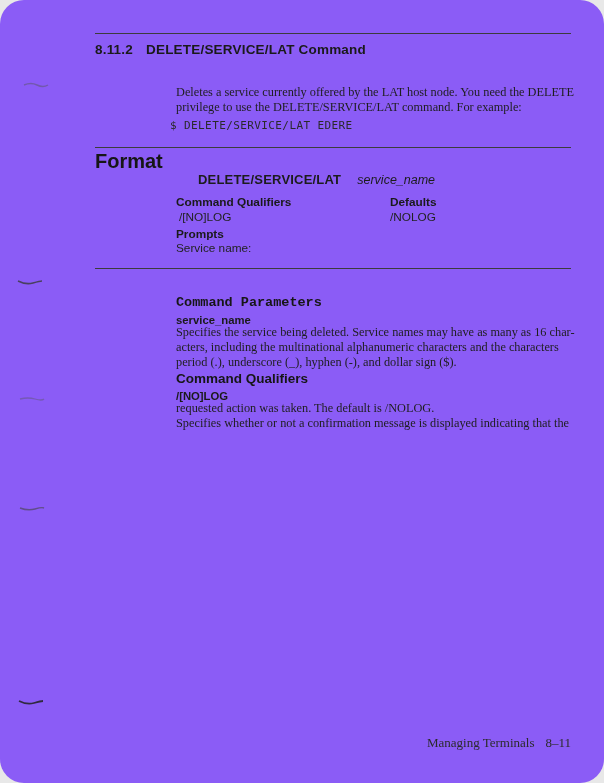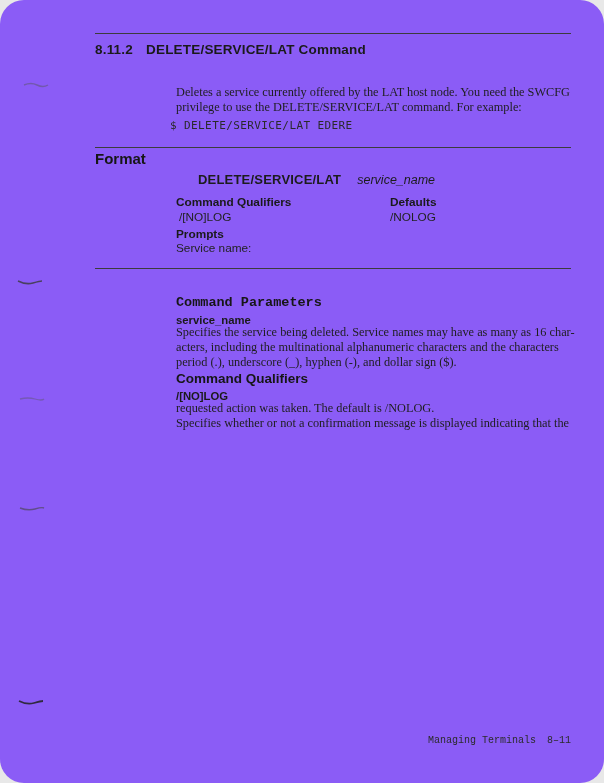--- a/index.html
+++ b/index.html
@@ -58,21 +58,21 @@
     letter-spacing: 0.4px;
     color: #2a2a2a;
     white-space: nowrap;
   }
 
   .format-heading {
     position: absolute;
     top: 150px; left: 95px;
     font-family: "Liberation Sans", sans-serif;
     font-weight: bold;
-    font-size: 15px;
+    font-size: 20px;
     color: #161616;
     text-align: center;
   }
 
   .format-line {
     position: absolute;
     top: 172px; left: 176px;
     font-family: "Liberation Sans", sans-serif;
     font-size: 13px;
     white-space: nowrap;
@@ -124,22 +124,22 @@
   .term-param { top: 314px; }
   .term-qual  { top: 390px; }
 
   .desc-params { top: 325px; }
   .desc-quals  { top: 401px; }
 
   .footer {
     position: absolute;
     top: 735px;
     right: 33px;
-    font-family: Liberation Mono, monospace;
-    font-size: 10px;
+    font-family: Liberation Serif, serif;
+    font-size: 13px;
     color: #2b2b2b;
     white-space: nowrap;
     margin-left: 8px;
   }
   .footer .pageno { margin-left: 11px; }
 
   .binder-mark {
     position: absolute;
     width: 26px;
     height: 8px;
@@ -181,21 +181,21 @@
         <path d="M1 3 Q 9 7 16 5 T 25 3" fill="none" stroke="#222" stroke-width="1.8"></path>
       </svg>
   </span>
 
   <div class="rule rule-1"></div>
   <div class="section-heading">
     <span class="num">8.11.2</span><span>DELETE/SERVICE/LAT Command</span>
   </div>
 
   <div class="body-block intro-block">
-    <div class="serif-line">Deletes a service currently offered by the LAT host node. You need the SWCFG</div>
+    <div class="serif-line">Deletes a service currently offered by the LAT host node. You need the DELETE</div>
     <div class="serif-line">privilege to use the DELETE/SERVICE/LAT command. For example:</div>
   </div>
   <div class="code-line">$ DELETE/SERVICE/LAT EDERE</div>
 
   <div class="rule rule-2"></div>
   <div class="format-heading">Format</div>
 
   <div class="format-line">
     <span class="cmd">DELETE/SERVICE/LAT</span><span class="param">service_name</span>
   </div>

